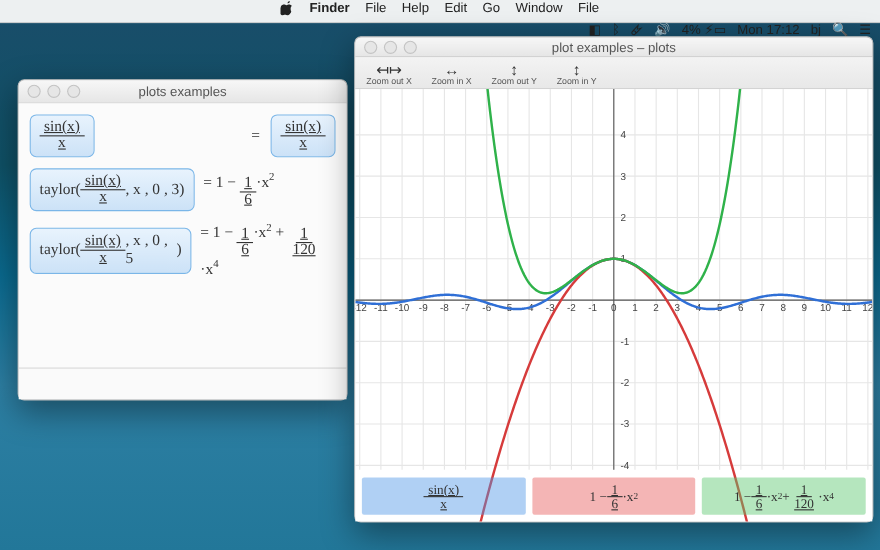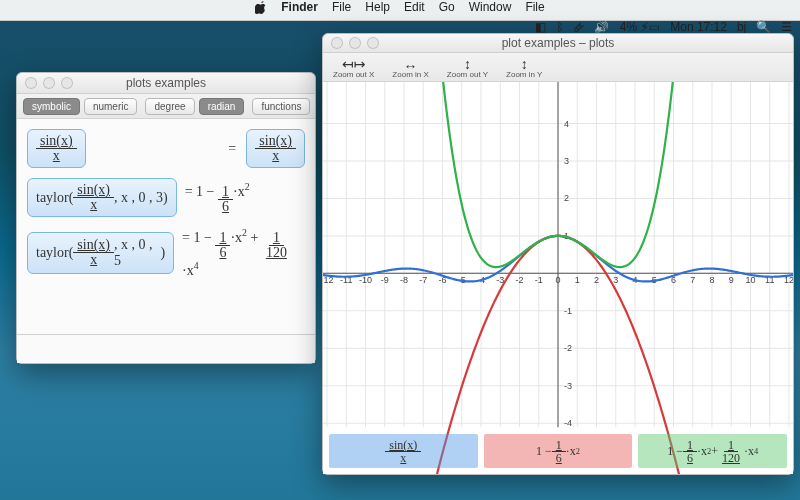--- a/index.html
+++ b/index.html
@@ -74,29 +74,20 @@
 </div>
 
 <div class="window" style="left:16px;top:72px;width:298px;height:290px;">
   <div class="titlebar">
     <div class="traffic">
       <div class="dot"></div>
       <div class="dot"></div>
       <div class="dot"></div>
     </div>
     <span class="title">plots examples</span>
-  </div>
-  <div class="toolbar">
-    <div class="segbtn active">symbolic</div>
-    <div class="segbtn">numeric</div>
-    <div style="width:10px"></div>
-    <div class="segbtn">degree</div>
-    <div class="segbtn active">radian</div>
-    <div style="flex:1"></div>
-    <div class="segbtn">functions</div>
   </div>
   <div class="rows">
 
     <div class="row">
       <span class="chip">
         <span class="fr">
             <span class="num">sin(x)</span>
             <span class="den">x</span>
           </span>
       </span>

